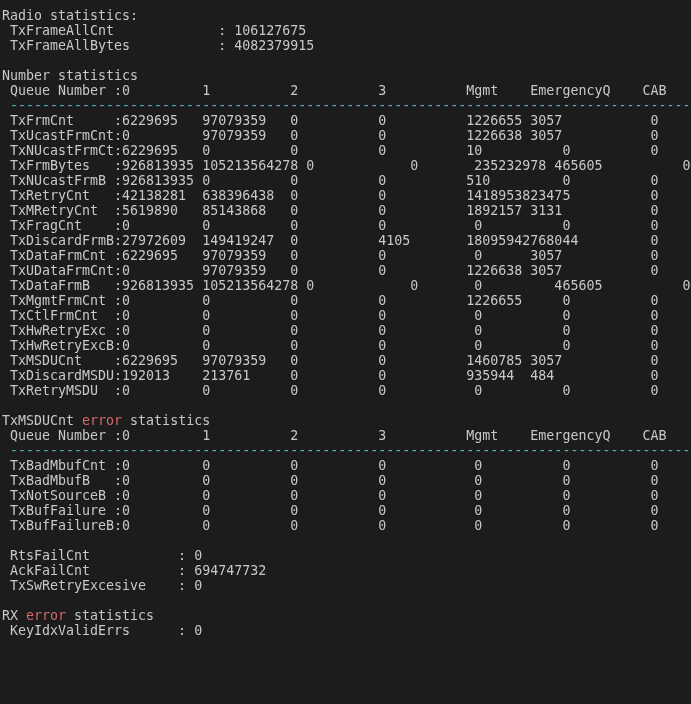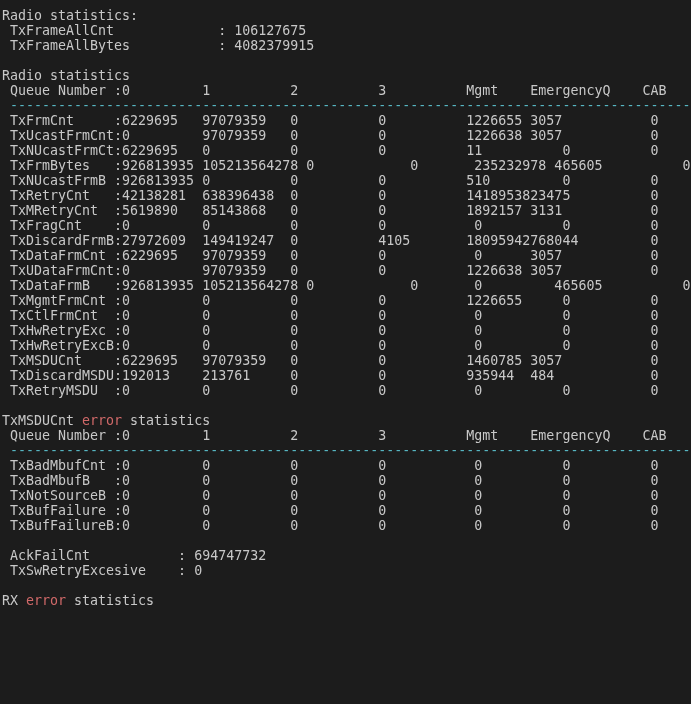--- a/index.html
+++ b/index.html
@@ -19,26 +19,26 @@
   .cyan{color:var(--sep);}
 </style>
 </head>
 <body>
 
 <div class="terminal" style="background: rgb(28, 28, 28); color: rgb(200, 200, 200);">
     <div class="line"><span class="seg">Radio statistics:</span></div>
     <div class="line"><span class="seg"> TxFrameAllCnt             : 106127675</span></div>
     <div class="line"><span class="seg"> TxFrameAllBytes           : 4082379915</span></div>
     <div class="line"></div>
-    <div class="line"><span class="seg">Radio statistics</span></div>
+    <div class="line"><span class="seg">Number statistics</span></div>
     <div class="line"><span class="seg"> Queue Number :0         1          2          3          Mgmt    EmergencyQ    CAB</span></div>
     <div class="line"><span class="seg cyan"> -------------------------------------------------------------------------------------</span></div>
     <div class="line"><span class="seg"> TxFrmCnt     :6229695   97079359   0          0          1226655 3057           0</span></div>
     <div class="line"><span class="seg"> TxUcastFrmCnt:0         97079359   0          0          1226638 3057           0</span></div>
-    <div class="line"><span class="seg"> TxNUcastFrmCt:6229695   0          0          0          11          0          0</span></div>
+    <div class="line"><span class="seg"> TxNUcastFrmCt:6229695   0          0          0          10          0          0</span></div>
     <div class="line"><span class="seg"> TxFrmBytes   :926813935 105213564278 0            0       235232978 465605          0</span></div>
     <div class="line"><span class="seg"> TxNUcastFrmB :926813935 0          0          0          510         0          0</span></div>
     <div class="line"><span class="seg"> TxRetryCnt   :42138281  638396438  0          0          1418953823475          0</span></div>
     <div class="line"><span class="seg"> TxMRetryCnt  :5619890   85143868   0          0          1892157 3131           0</span></div>
     <div class="line"><span class="seg"> TxFragCnt    :0         0          0          0           0          0          0</span></div>
     <div class="line"><span class="seg"> TxDiscardFrmB:27972609  149419247  0          4105       18095942768044         0</span></div>
     <div class="line"><span class="seg"> TxDataFrmCnt :6229695   97079359   0          0           0      3057           0</span></div>
     <div class="line"><span class="seg"> TxUDataFrmCnt:0         97079359   0          0          1226638 3057           0</span></div>
     <div class="line"><span class="seg"> TxDataFrmB   :926813935 105213564278 0            0       0         465605          0</span></div>
     <div class="line"><span class="seg"> TxMgmtFrmCnt :0         0          0          0          1226655     0          0</span></div>
@@ -51,17 +51,19 @@
     <div class="line"></div>
     <div class="line"><span class="seg">TxMSDUCnt </span><span class="seg red">error</span><span class="seg"> statistics</span></div>
     <div class="line"><span class="seg"> Queue Number :0         1          2          3          Mgmt    EmergencyQ    CAB</span></div>
     <div class="line"><span class="seg cyan"> -------------------------------------------------------------------------------------</span></div>
     <div class="line"><span class="seg"> TxBadMbufCnt :0         0          0          0           0          0          0</span></div>
     <div class="line"><span class="seg"> TxBadMbufB   :0         0          0          0           0          0          0</span></div>
     <div class="line"><span class="seg"> TxNotSourceB :0         0          0          0           0          0          0</span></div>
     <div class="line"><span class="seg"> TxBufFailure :0         0          0          0           0          0          0</span></div>
     <div class="line"><span class="seg"> TxBufFailureB:0         0          0          0           0          0          0</span></div>
     <div class="line"></div>
+    <div class="line"><span class="seg"> RtsFailCnt           : 0</span></div>
     <div class="line"><span class="seg"> AckFailCnt           : 694747732</span></div>
     <div class="line"><span class="seg"> TxSwRetryExcesive    : 0</span></div>
     <div class="line"></div>
     <div class="line"><span class="seg">RX </span><span class="seg red">error</span><span class="seg"> statistics</span></div>
+    <div class="line"><span class="seg"> KeyIdxValidErrs      : 0</span></div>
   </div>
 
 </body></html>

